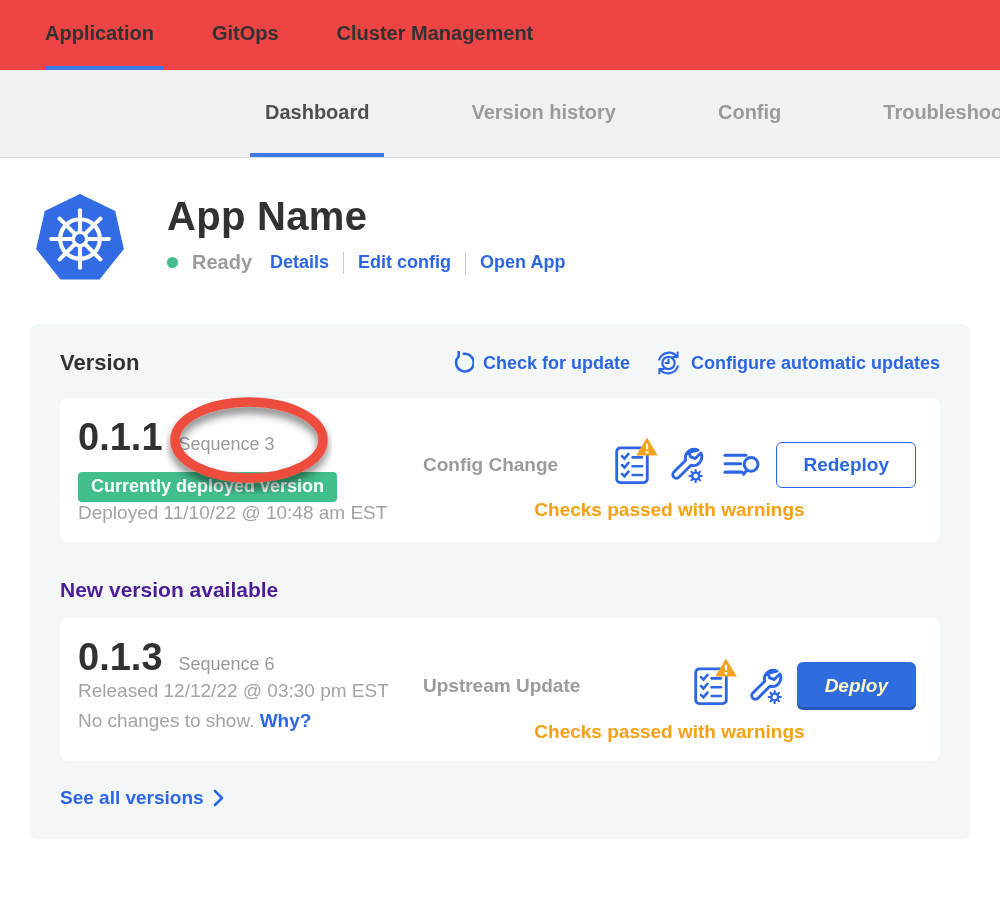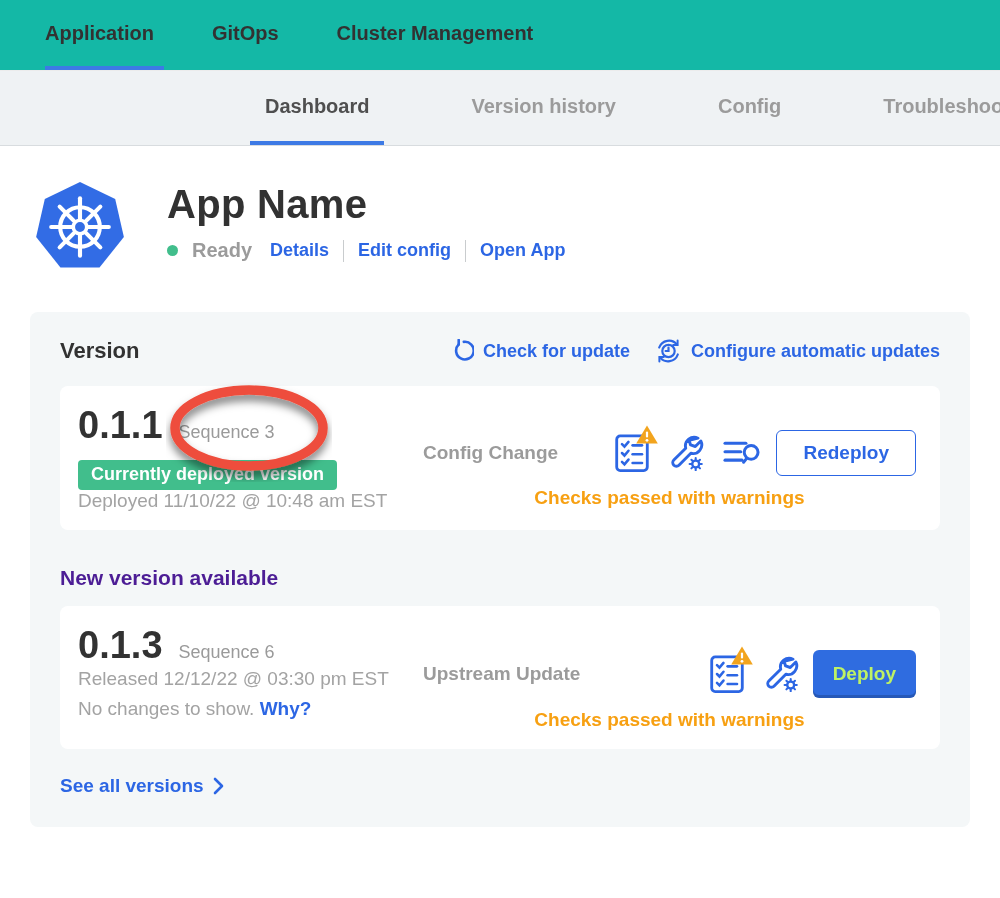--- a/index.html
+++ b/index.html
@@ -1,26 +1,26 @@
 <!DOCTYPE html>
 <html><head>
 <meta charset="utf-8">
 <style>
   * { margin:0; padding:0; box-sizing:border-box; }
   body { font-family:"Liberation Sans", sans-serif; background:#fff; }
   .page { width:1000px; height:898px; overflow:hidden; position:relative; background:#fff; }
 
   
-  .topnav { height:70px; display:flex; align-items:stretch; padding-left:45px; gap:48px; background:#14b8a6; }
+  .topnav { height:70px; display:flex; align-items:stretch; padding-left:45px; gap:48px; background:#ef4444; }
   .topnav-item { display:flex; align-items:center; font-size:20px; font-weight:700; color:#323232;
     border-bottom:4px solid transparent; padding:0 10px 0 0; cursor:pointer; }
   .topnav-item.active { border-bottom-color:#3d7ae5; }
 
   
-  .subnav { height:76px; background:#eff2f4; border-top:1px solid #ececec; border-bottom:1px solid #d8dcdf;
+  .subnav { height:88px; background:#eff2f4; border-top:1px solid #ececec; border-bottom:1px solid #d8dcdf;
     display:flex; align-items:stretch; padding-left:250px; gap:72px;text-align:center; }
   .subtab { display:flex; align-items:center; font-size:20px; font-weight:600; color:#9b9b9b;
     border-bottom:4px solid transparent; padding:0 15px; white-space:nowrap; cursor:pointer; }
   .subtab.active { color:#4f4f4f; font-weight:700; border-bottom-color:#3d7ae5; }
 
   
   .app-header { display:flex; align-items:flex-start; gap:42px; margin:34px 0 0 35px; }
   .k8s-logo { width:90px; height:94px; flex:0 0 auto; }
   .app-title { font-size:40px; font-weight:800; color:#323232; letter-spacing:0.3px; margin-top:2px; }
   .status-row { display:flex; align-items:center; gap:14px; margin-top:12px; }
@@ -49,21 +49,21 @@
   .v-main { flex:1; display:flex; flex-direction:column; margin-top:26px; }
   .v-row { display:flex; align-items:center; }
   .v-source { font-size:19px; font-weight:700; color:#9b9b9b; }
   .v-icons { margin-left:auto; display:flex; align-items:center; gap:18px; margin-right:14px; }
   .icon-wrap { position:relative; cursor:pointer; line-height:0; }
   .warn-tri { position:absolute; top:-9px; right:-9px; }
   .v-checks { text-align:center; margin-top:11px; font-size:19px; font-weight:700; color:#f7a012; }
 
   .btn { font-family:inherit; font-size:19px; font-weight:700; border-radius:6px; padding:11px 26px; cursor:pointer; }
   .btn-outline { background:#fff; color:#2c66e4; border:1.5px solid #2c66e4; }
-  .btn-solid { background:#2f6ce0; color:#bef264; border:none; box-shadow:inset 0 -3px 0 rgba(0,0,0,0.18); padding:13px 20px; }
+  .btn-solid { background:#2f6ce0; color:#fef9c3; border:none; box-shadow:inset 0 -3px 0 rgba(0,0,0,0.18); padding:13px 28px;font-style:italic; }
 
   .new-version-heading { margin-top:36px; font-size:21px; font-weight:700; color:#4c1d95; }
 
   .see-all { margin-top:26px; display:flex; align-items:center; gap:8px; color:#2c66e4; font-size:19px; font-weight:700; cursor:pointer; }
 
   .annotation { position:absolute; left:88px; top:-22px; pointer-events:none; z-index:3; }
 </style>
 </head>
 <body>
 

